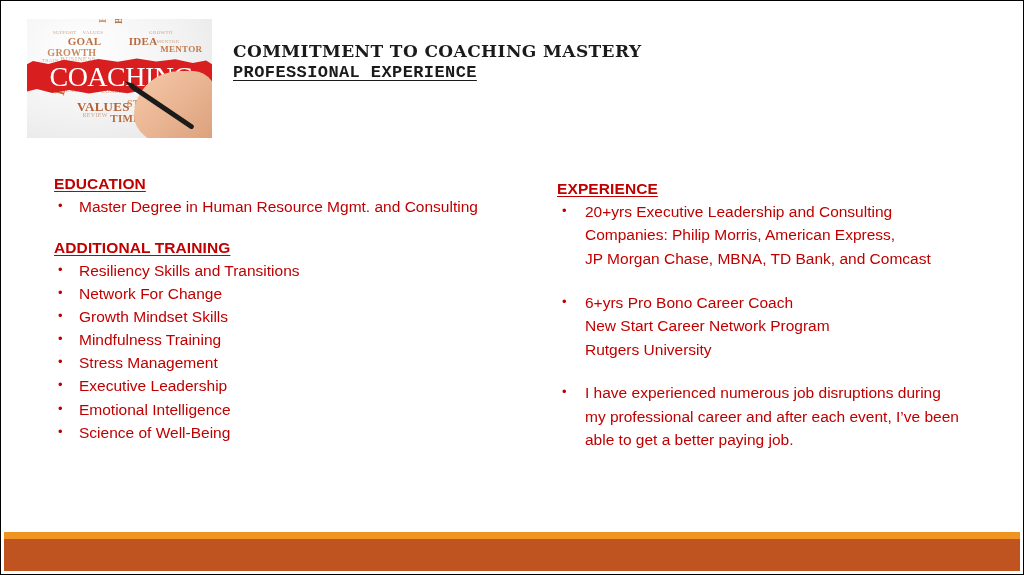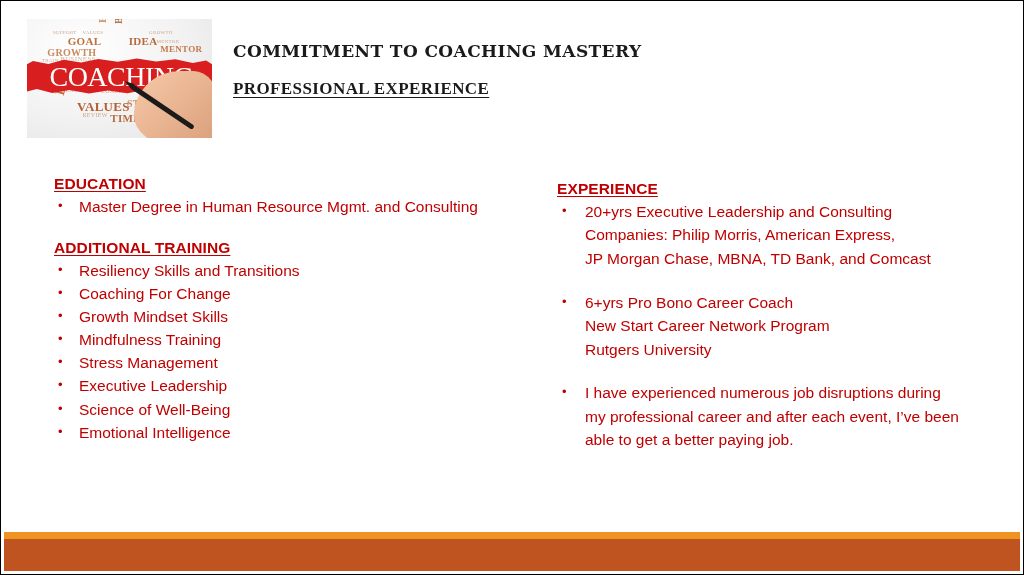--- a/index.html
+++ b/index.html
@@ -155,22 +155,21 @@
   }
   .title-main {
     font-family: "DejaVu Serif", "Liberation Serif", serif;
     font-size: 17px;
     font-weight: 700;
     letter-spacing: .4px;
     color: #1a1a1a;
     line-height: 1.25;
   }
   .title-sub {
-    margin-top: 16px;
-    font-family: Liberation Serif, serif;
+    font-family: Liberation Mono, monospace;
     font-size: 17px;
     font-weight: 700;
     letter-spacing: .4px;
     color: #1a1a1a;
     text-decoration: underline;
     text-underline-offset: 3px;
     line-height: 1.25;
   }
 
   
@@ -276,27 +275,27 @@
     <div class="sec-head">EDUCATION</div>
     <ul class="bullets">
       <li>Master Degree in Human Resource Mgmt. and Consulting</li>
     </ul>
 
     <div class="gap-block"></div>
 
     <div class="sec-head">ADDITIONAL TRAINING</div>
     <ul class="bullets">
       <li>Resiliency Skills and Transitions</li>
-      <li>Coaching For Change</li>
+      <li>Network For Change</li>
       <li>Growth Mindset Skills</li>
       <li>Mindfulness Training</li>
       <li>Stress Management</li>
       <li>Executive Leadership</li>
+      <li>Emotional Intelligence</li>
       <li>Science of Well-Being</li>
-      <li>Emotional Intelligence</li>
     </ul>
   </div>
 
   <div class="col-right">
     <div class="sec-head">EXPERIENCE</div>
     <ul class="bullets">
       <li>20+yrs Executive Leadership and Consulting
 Companies: Philip Morris, American Express,
  JP Morgan Chase, MBNA, TD Bank, and Comcast</li>
       <li>6+yrs Pro Bono Career Coach

